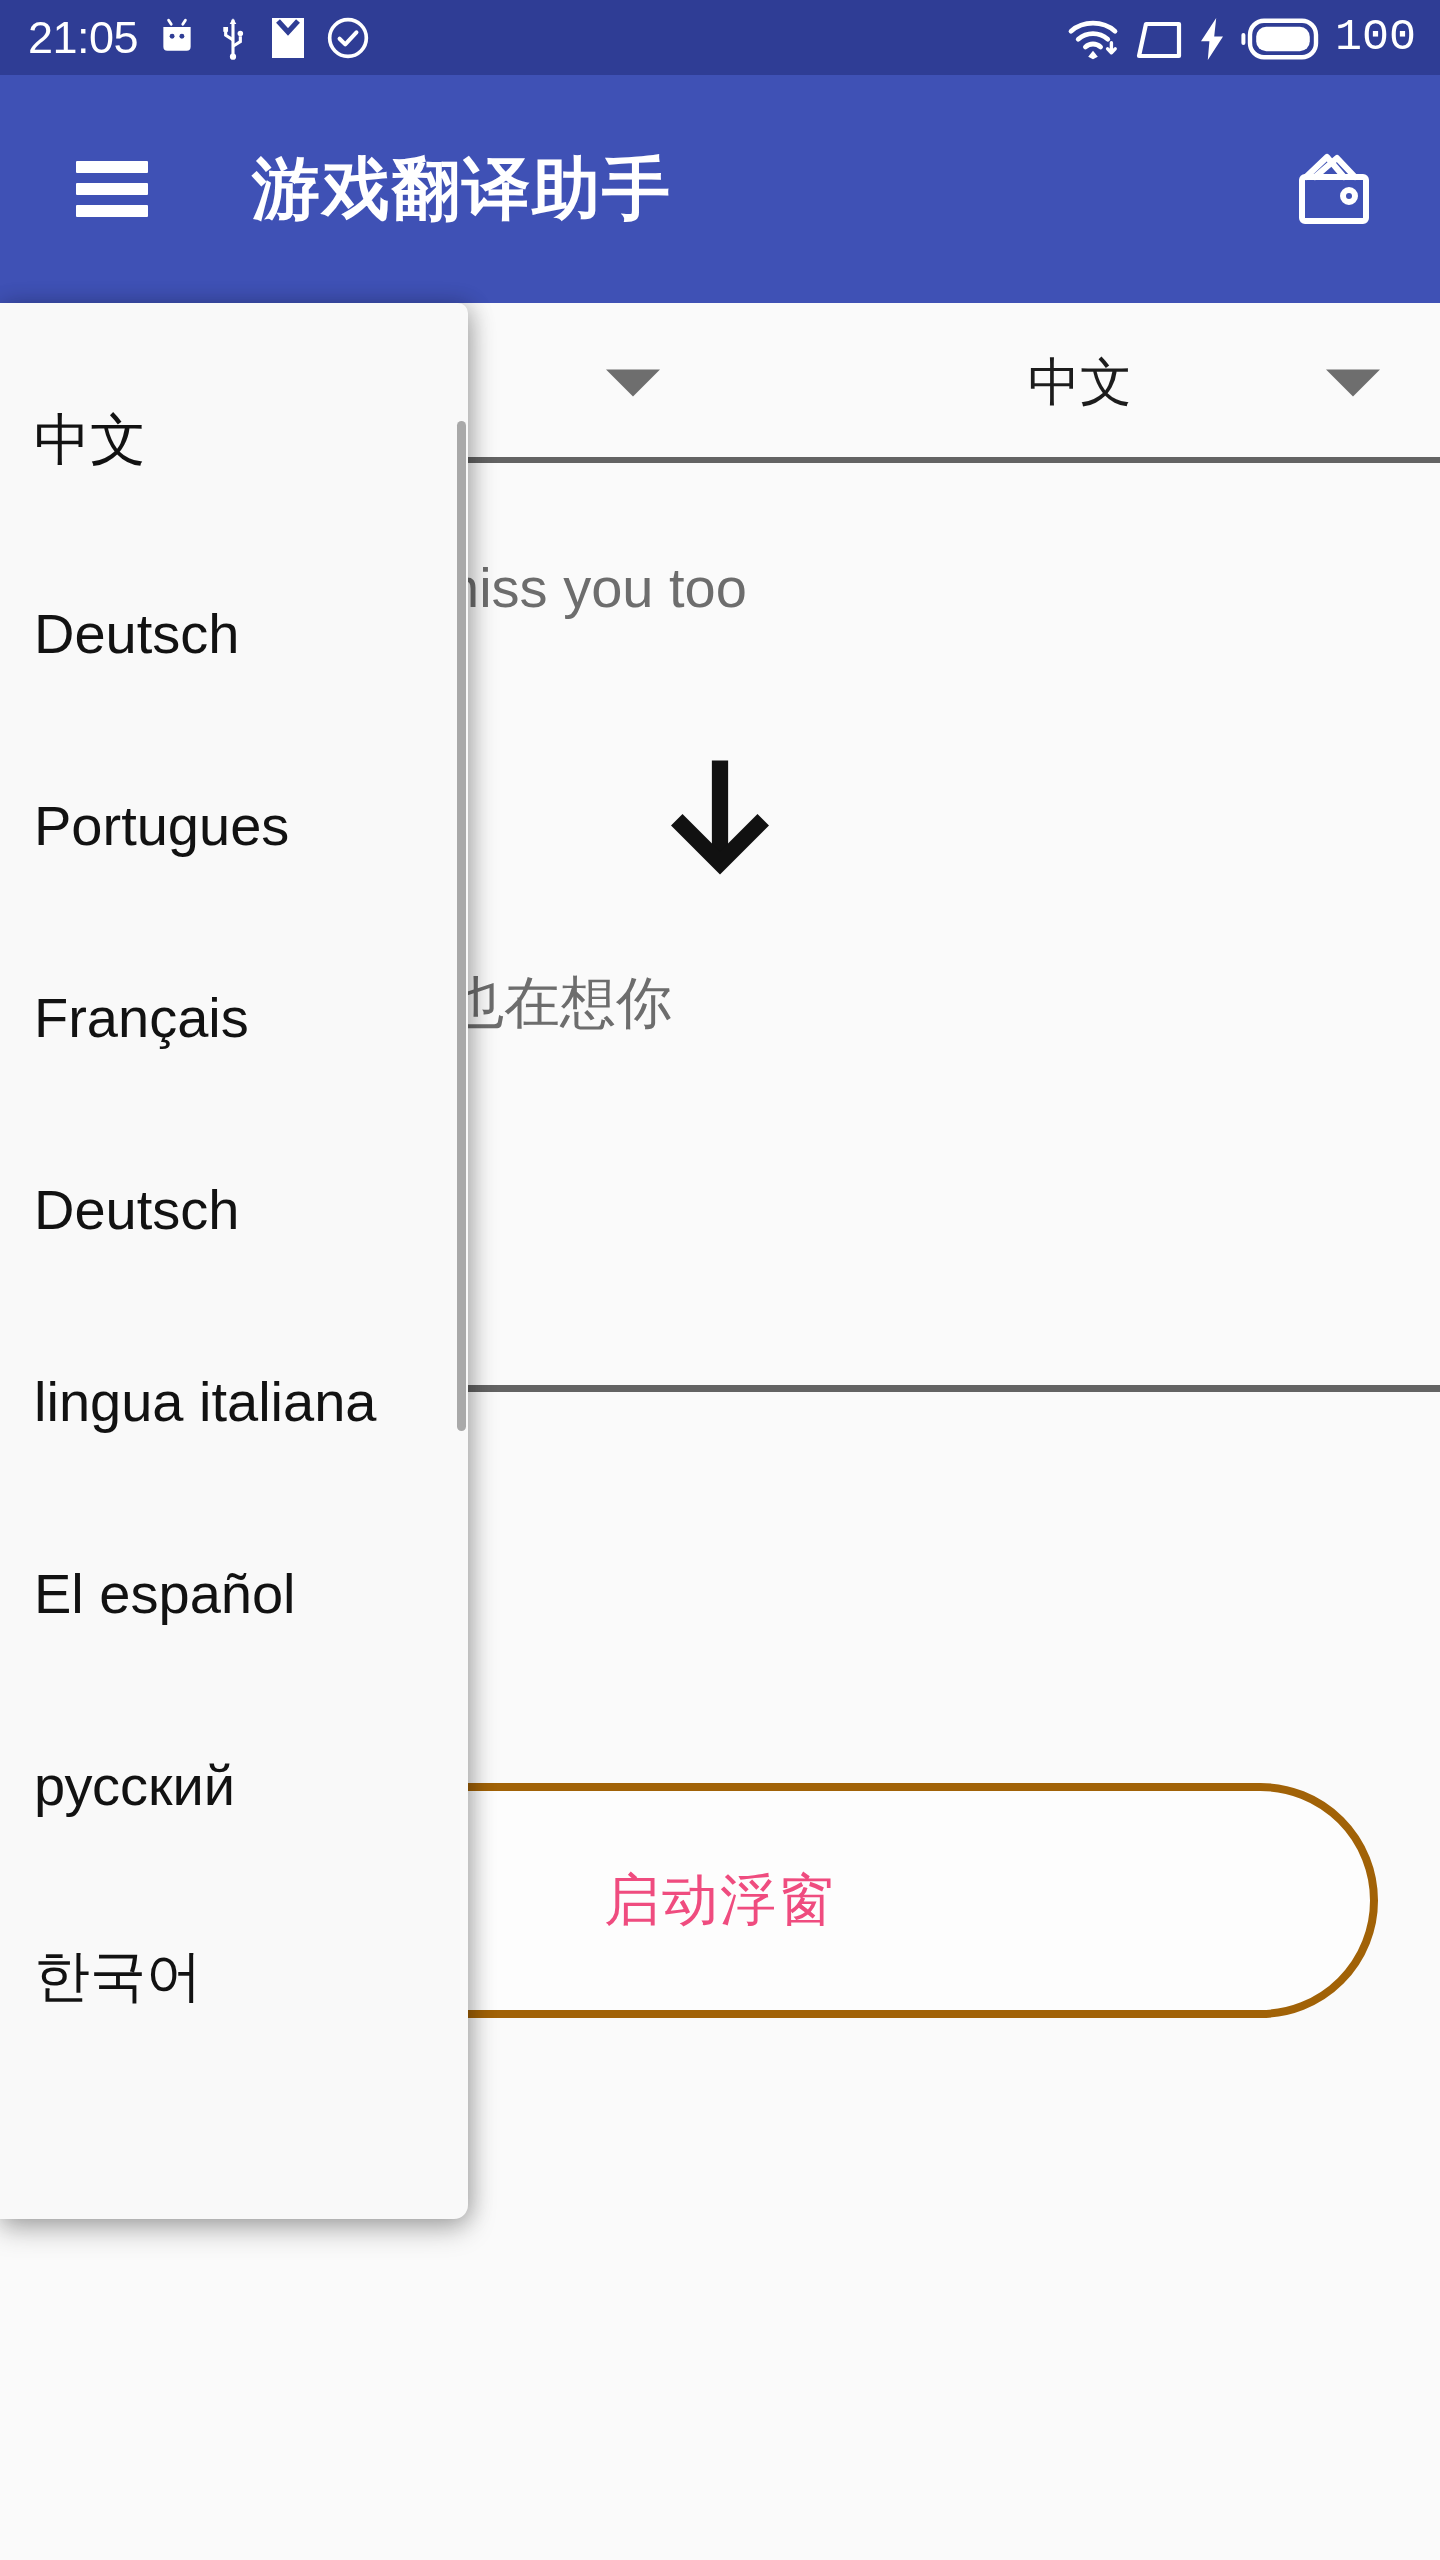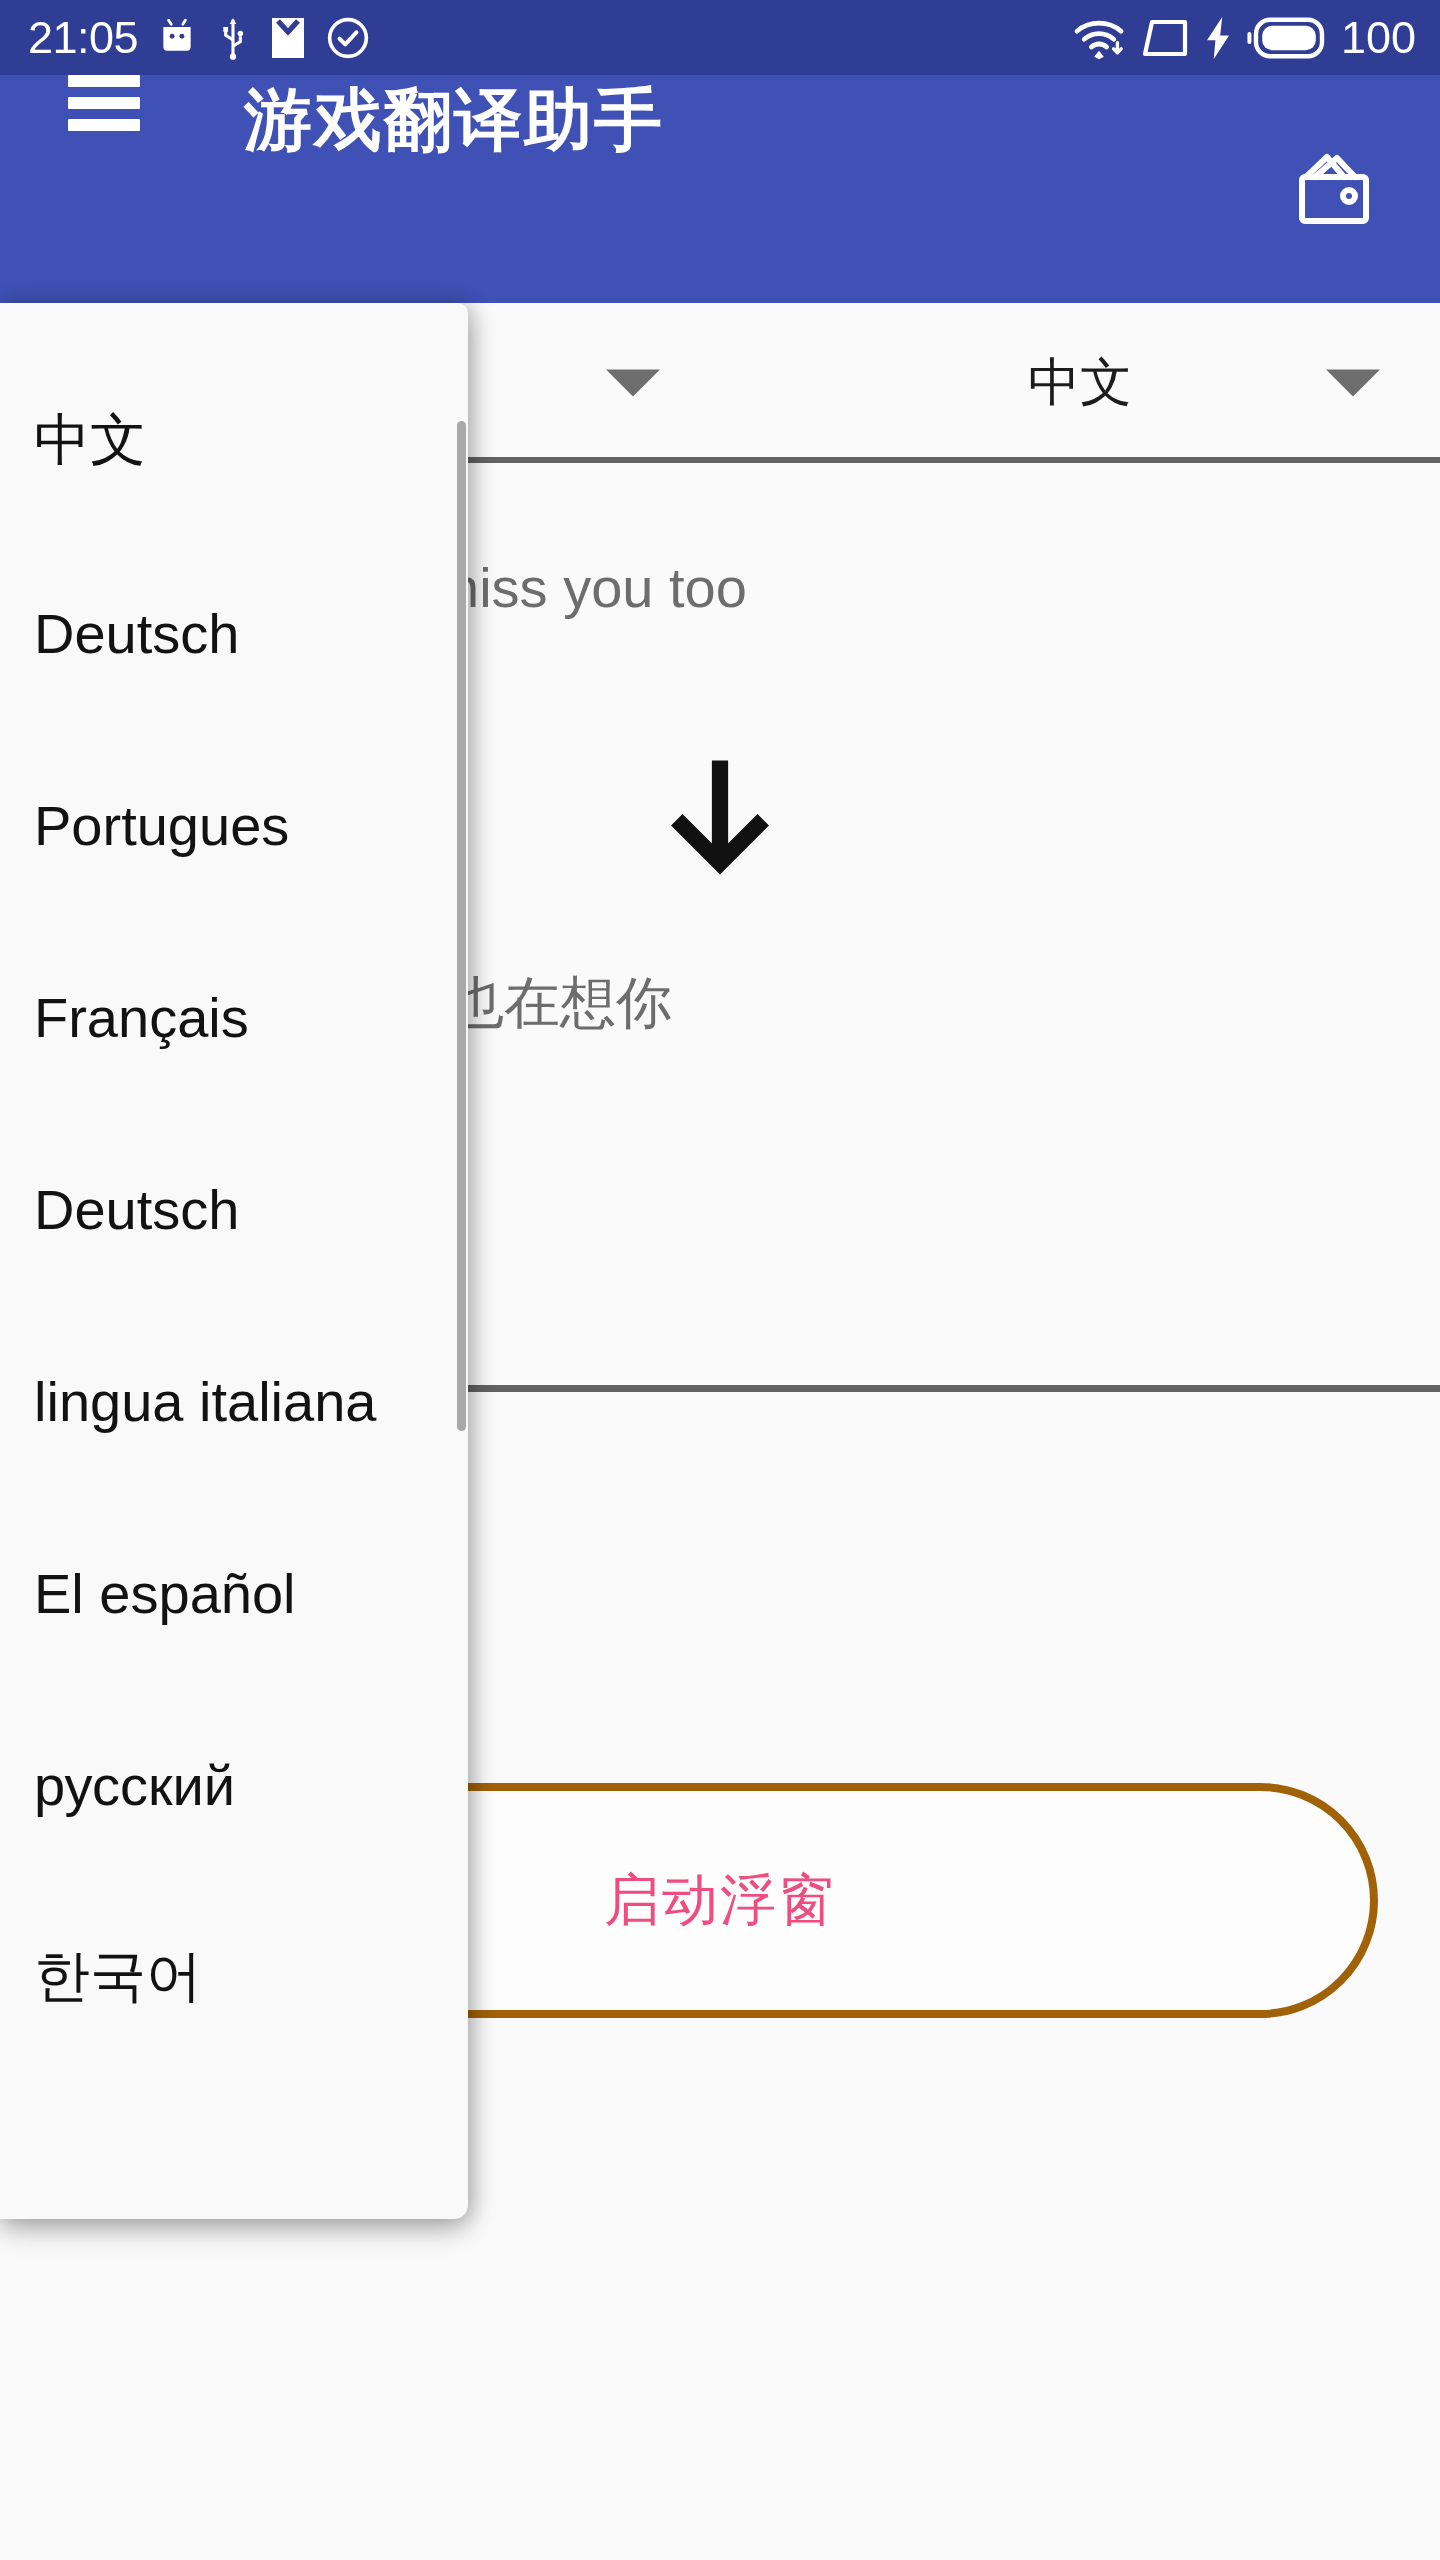--- a/index.html
+++ b/index.html
@@ -13,29 +13,29 @@
 
   
   .statusbar{
     position:absolute; top:0; left:0; width:1440px; height:75px;
     background:#2f3d95; color:#ffffff;
     display:flex; align-items:center; justify-content:space-between;
     padding:0 24px 0 28px;
   }
   .sb-left{ display:flex; align-items:center; gap:18px; }
   .sb-clock{ font-size:45px; letter-spacing:-0.5px; line-height:1; font-weight:400; }
-  .sb-right{ display:flex; align-items:center; gap:16px; }
+  .sb-right{ display:flex; align-items:flex-end; gap:16px;font-family:Liberation Mono, monospace; }
   .sb-batt-num{ font-size:45px; line-height:1; }
   .sb-icon{ display:inline-flex; align-items:center; justify-content:center; }
 
   
   .appbar{
     position:absolute; top:75px; left:0; width:1440px; height:228px;
     background:#3f51b5;
-    display:flex; align-items:flex-start;
+    display:flex; align-items:center;padding-left:8px;
   }
   .hamburger{
     margin-left:68px; width:72px; height:56px;
     display:flex; flex-direction:column; justify-content:space-between;
     cursor:pointer;
   }
   .hamburger span{ display:block; height:12px; background:#ffffff; border-radius:1px; }
   .appbar-title{
     margin-left:104px; color:#ffffff; font-size:68px; font-weight:700;
     letter-spacing:2px; white-space:nowrap;

